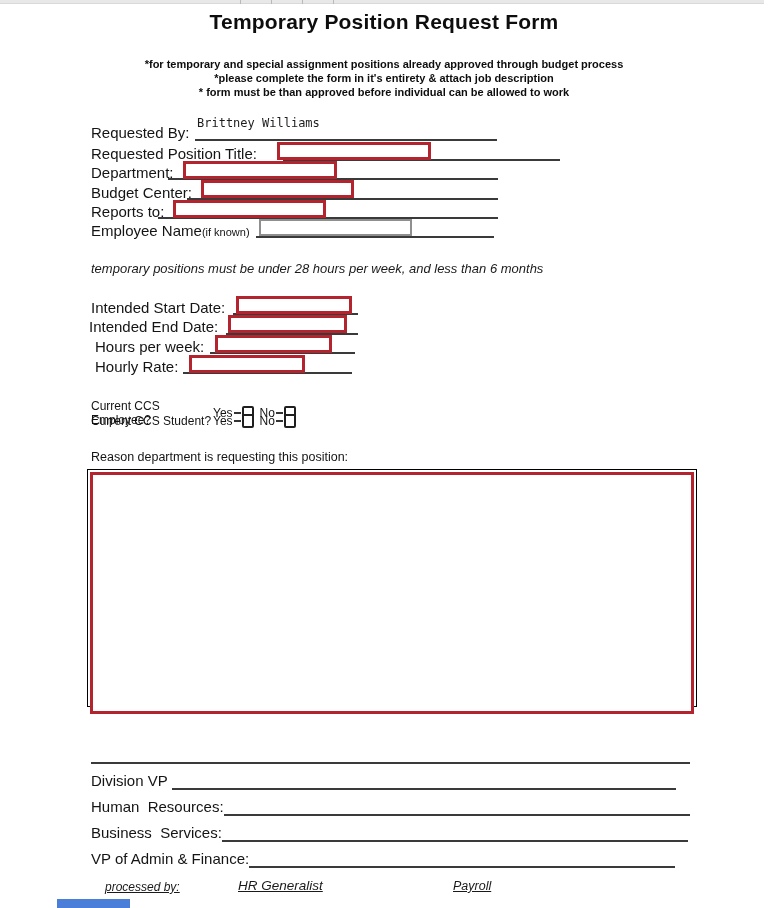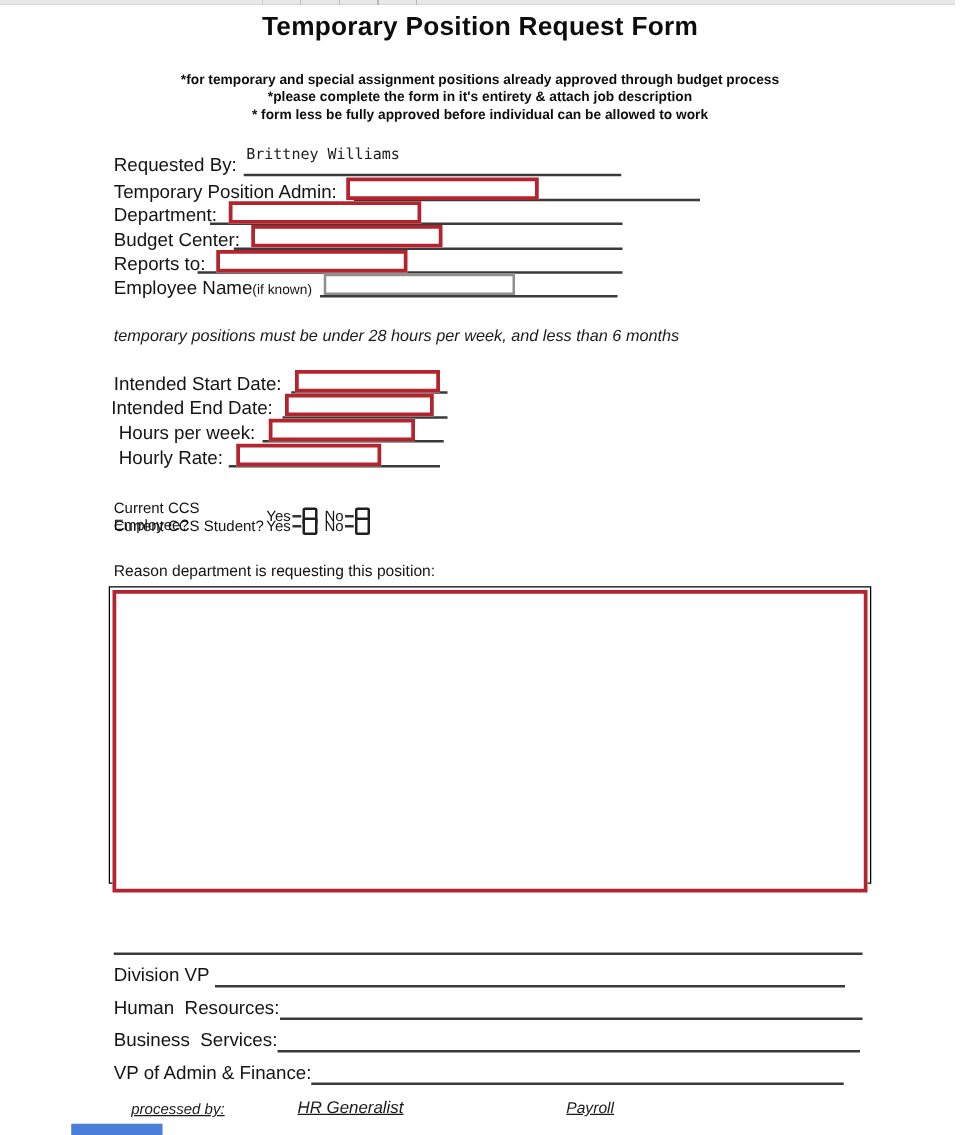--- a/index.html
+++ b/index.html
@@ -51,28 +51,28 @@
 <div class="page">
 
   <div class="ruler">
     <div class="ruler-ticks"></div>
   </div>
 
   <div class="title">Temporary Position Request Form</div>
   <div class="instructions">
     <div>*for temporary and special assignment positions already approved through budget process</div>
     <div>*please complete the form in it's entirety &amp; attach job description</div>
-    <div>* form less be fully approved before individual can be allowed to work</div>
+    <div>* form must be than approved before individual can be allowed to work</div>
   </div>
 
   <div class="lbl" style="left:91px; top:124px;">Requested By:</div>
   <div class="mono-val" style="left:197px; top:116px;text-align:center;">Brittney Williams</div>
   <div class="hline" style="left:195px; top:139px; width:302px;"></div>
 
-  <div class="lbl" style="left:91px; top:145px;">Temporary Position Admin:</div>
+  <div class="lbl" style="left:91px; top:145px;">Requested Position Title:</div>
   <div class="hline" style="left:283px; top:159px; width:277px;"></div>
   <div class="redbox" style="left:277px; top:142px; width:154px; height:18px;"></div>
 
   <div class="lbl" style="left:91px; top:164px;">Department:</div>
   <div class="hline" style="left:168px; top:178px; width:330px;"></div>
   <div class="redbox" style="left:183px; top:161px; width:154px; height:18px;"></div>
 
   <div class="lbl" style="left:91px; top:184px;">Budget Center:</div>
   <div class="hline" style="left:187px; top:198px; width:311px;"></div>
   <div class="redbox" style="left:201px; top:180px; width:153px; height:18px;"></div>

